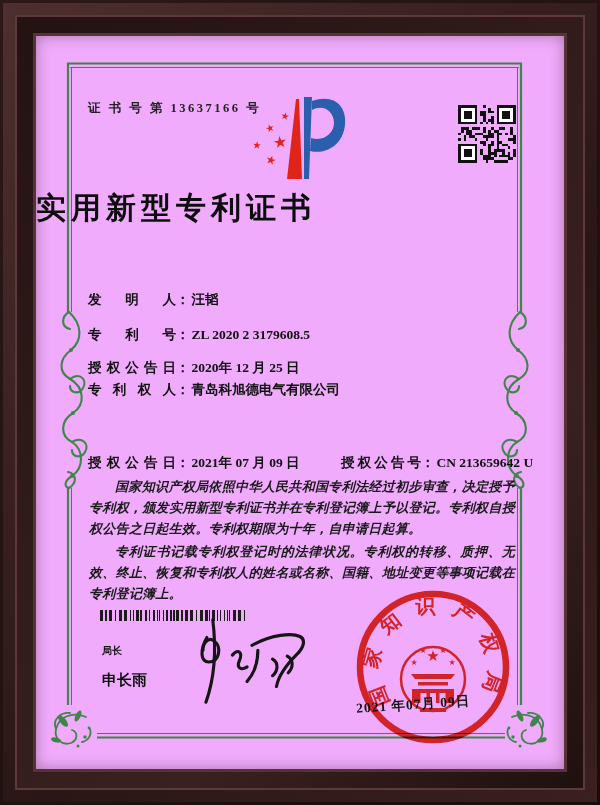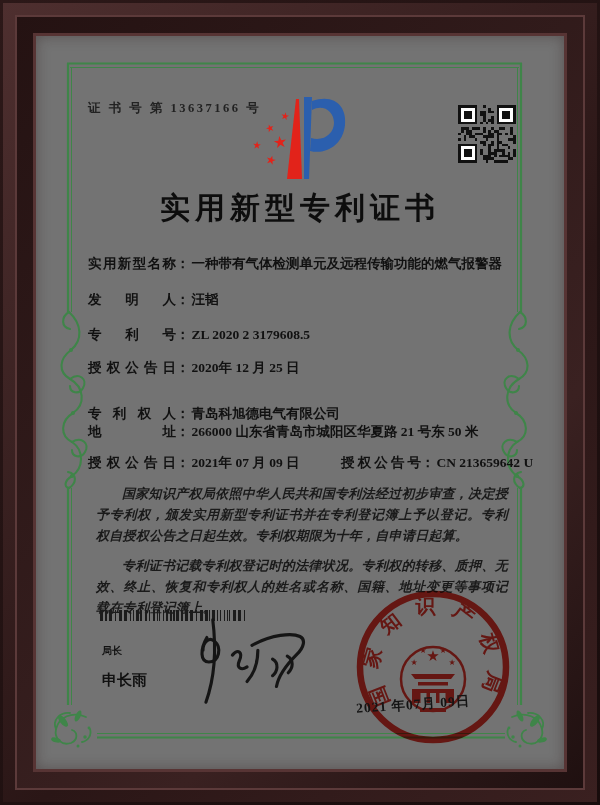--- a/index.html
+++ b/index.html
@@ -8,44 +8,44 @@
     font-family:"Liberation Serif","DejaVu Serif",serif;
     background:#1a0e0e;
   }
   
   .f1{position:absolute;inset:0;background:linear-gradient(135deg,#2c1818,#180c0c);}
   .f2{position:absolute;inset:3px;background:linear-gradient(135deg,#4e2f2f,#2a1616 60%,#3a2020);}
   .f3{position:absolute;inset:15px;background:#5c3a3a;}
   .f4{position:absolute;inset:17px;background:linear-gradient(135deg,#241212,#3a2121 70%,#1f1010);}
   .f5{position:absolute;inset:33px;background:#573434;}
   .paper{
-    position:absolute;inset:36px;background:#737373;
+    position:absolute;inset:36px;background:#f0abfc;
     box-shadow:inset 0 0 14px rgba(40,20,20,.35);
   }
   
   .deco{position:absolute;left:0;top:0;width:528px;height:733px;pointer-events:none;}
   
   .cert-no{position:absolute;left:52px;top:64px;font-size:12.5px;letter-spacing:2.5px;color:#222;font-weight:600;}
   .logo{position:absolute;left:214px;top:56px;width:100px;height:94px;}
   .qr{position:absolute;left:422px;top:69px;width:58px;height:58px;}
   .title{
-    position:absolute;left:0;top:152px;width:528px;text-align:center;
+    position:absolute;left:0;top:152px;width:528px;text-align:left;
     font-size:30px;font-weight:700;letter-spacing:5px;color:#0d0d0d;
   }
   
   .row{position:absolute;left:52px;width:430px;font-size:13.5px;font-weight:700;color:#111;white-space:nowrap;}
   .lab{display:inline-block;width:88px;text-align:justify;text-align-last:justify;text-justify:inter-character;vertical-align:bottom;}
   .colon{margin-right:2px;}
   .pair2{position:absolute;left:253px;top:0;}
   .pair2 .lab{width:80px;}
-  .r0{top:219px}.r1{top:255px}.r2{top:290px}.r3{top:323px}.r4{top:369px}.r5{top:387px}.r6{top:418px}
+  .r0{top:219px}.r1{top:255px}.r2{top:290px}.r3{top:323px}.r4{top:345px}.r5{top:387px}.r6{top:418px}
   
   .paras{position:absolute;left:52px;top:439px;width:428px;font-size:13px;line-height:1.63;
          font-style:italic;color:#1a1a1a;letter-spacing:.3px;font-weight:600;}
-  .paras p{margin:8px;text-indent:2em;text-align:justify;}
+  .paras p{margin:1px;text-indent:2em;text-align:justify;}
   
   .barcode{position:absolute;left:64px;top:571px;width:145px;height:11px;}
   .dir-label{position:absolute;left:66px;top:608px;font-family:"Liberation Sans","DejaVu Sans",sans-serif;font-size:10px;font-weight:700;color:#111;}
   .dir-name{position:absolute;left:66px;top:635px;font-family:"Liberation Sans","DejaVu Sans",sans-serif;font-size:15px;font-weight:700;color:#111;}
   .sig{position:absolute;left:140px;top:576px;width:150px;height:98px;}
   .seal{position:absolute;left:312px;top:546px;width:170px;height:170px;opacity:.93;mix-blend-mode:multiply;}
   .seal-date{position:absolute;left:320px;top:659px;width:140px;font-size:13.5px;font-weight:700;color:#141414;
              transform:rotate(-4deg);letter-spacing:1px;white-space:nowrap;}
 </style>
 </head>
@@ -252,37 +252,31 @@
           <rect x="15" y="1" width="5" height="5" fill="#fff"></rect>
           <rect x="16" y="2" width="3" height="3" fill="#111"></rect>
           <rect x="0" y="14" width="7" height="7" fill="#111"></rect>
           <rect x="1" y="15" width="5" height="5" fill="#fff"></rect>
           <rect x="2" y="16" width="3" height="3" fill="#111"></rect>
         </svg>
     </div>
 
     <div class="title">实用新型专利证书</div>
 
-    <div class="row r0">
-      <span class="lab">实用新型名称</span><span class="colon">：</span><span class="val">一种带有气体检测单元及远程传输功能的燃气报警器</span>
-    </div>
     <div class="row r1">
       <span class="lab">发 明 人</span><span class="colon">：</span><span class="val">汪韬</span>
     </div>
     <div class="row r2">
       <span class="lab">专 利 号</span><span class="colon">：</span><span class="val">ZL 2020 2 3179608.5</span>
     </div>
     <div class="row r3">
       <span class="lab">授权公告日</span><span class="colon">：</span><span class="val">2020年 12 月 25 日</span>
     </div>
     <div class="row r4">
       <span class="lab">专 利 权 人</span><span class="colon">：</span><span class="val">青岛科旭德电气有限公司</span>
-    </div>
-    <div class="row r5">
-      <span class="lab">地 址</span><span class="colon">：</span><span class="val">266000 山东省青岛市城阳区华夏路 21 号东 50 米</span>
     </div>
     <div class="row r6">
       <span class="lab">授权公告日</span><span class="colon">：</span><span class="val">2021年 07 月 09 日</span>
       <span class="pair2">
         <span class="lab">授权公告号</span><span class="colon">：</span><span class="val">CN 213659642 U</span>
       </span>
     </div>
 
     <div class="paras">
       <p>国家知识产权局依照中华人民共和国专利法经过初步审查，决定授予专利权，颁发实用新型专利证书并在专利登记簿上予以登记。专利权自授权公告之日起生效。专利权期限为十年，自申请日起算。</p>

